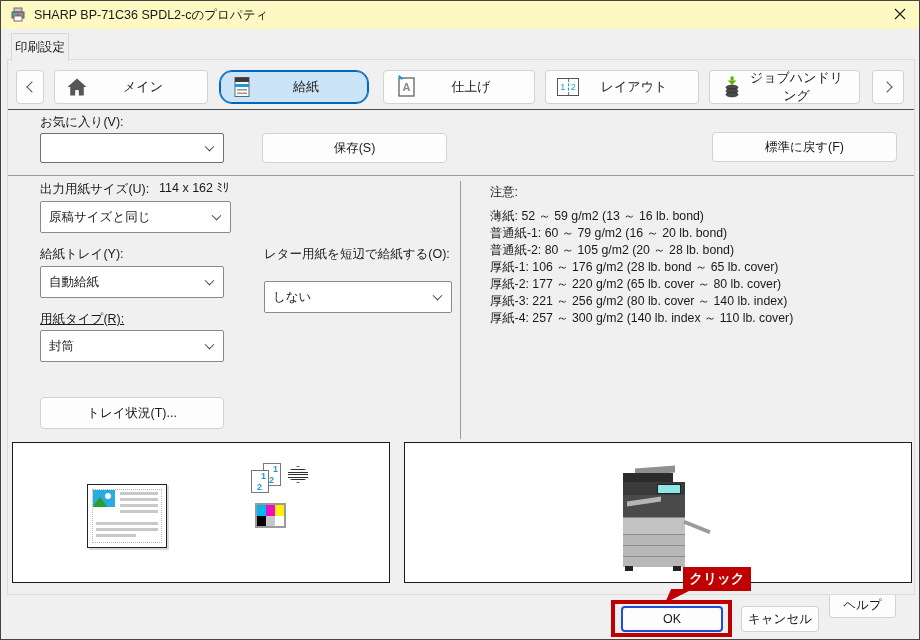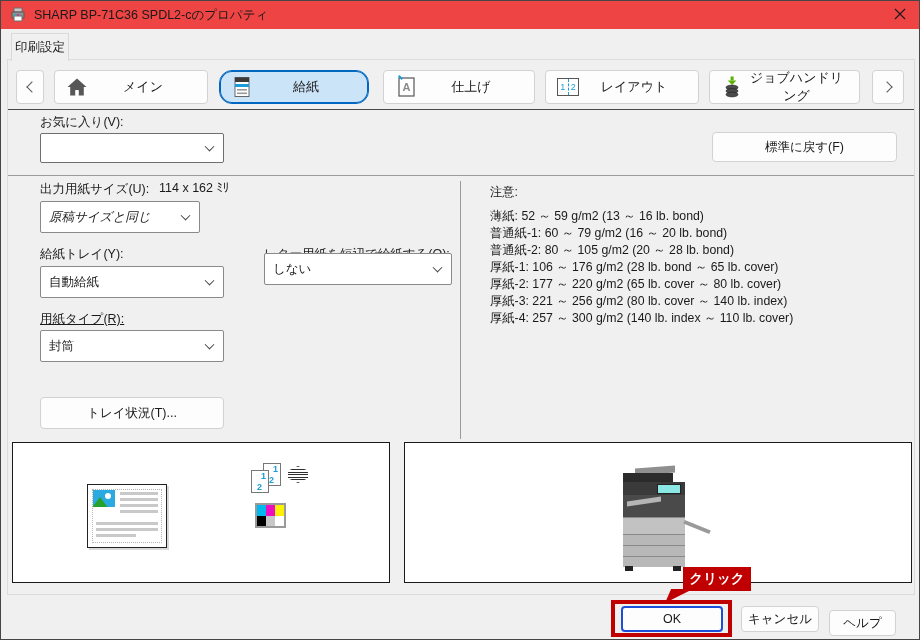--- a/index.html
+++ b/index.html
@@ -1,19 +1,19 @@
 <!DOCTYPE html>
 <html><head>
 <meta charset="utf-8">
 <style>
   html,body{margin:0;padding:0;background:#cfcfcf;font-family:"Liberation Sans","DejaVu Sans",sans-serif;}
   .dialog{position:relative;width:918px;height:638px;background:#f0f0f0;border:1px solid #454545;overflow:hidden;
           font-size:12.5px;color:#1a1a1a;}
   
-  .titlebar{position:absolute;left:0;top:0;width:100%;height:28px;background:#ef4444;display:flex;align-items:center;}
+  .titlebar{position:absolute;left:0;top:0;width:100%;height:28px;background:#fef9c3;display:flex;align-items:center;}
   .titlebar .app-icon{margin-left:9px;width:16px;height:16px;flex:0 0 auto;}
   .titlebar .title{margin-left:8px;font-size:12.5px;}
   .close-btn{position:absolute;right:0;top:0;width:38px;height:28px;border:none;background:transparent;cursor:pointer;
              display:flex;align-items:center;justify-content:center;}
   
   .sheet-tab{position:absolute;left:10px;top:32px;width:56px;height:27px;background:#f0f0f0;
              border:1px solid #d9d9d9;border-bottom:none;z-index:3;display:flex;align-items:center;justify-content:center;}
   .page{position:absolute;left:6px;top:58px;width:906px;height:534px;border:1px solid #dcdcdc;background:#f0f0f0;z-index:1;}
   
   .tbtn{position:absolute;top:10px;height:34px;background:#fdfdfd;border:1px solid #d2d2d2;border-radius:4px;
@@ -172,41 +172,44 @@
     <button class="navbtn" style="left:864px;width:32px;">
       <span class="chev right"></span>
     </button>
 
     <div class="hr1"></div>
 
     <span class="lbl" style="left:32px;top:54px;">お気に入り(V):</span>
     <div class="combo focus-sel" style="left:32px;top:73px;width:184px;height:30px;border-color:#6f6f6f;">
       <span class="arr chev down"></span>
     </div>
+    <button class="btn" style="left:254px;top:73px;width:185px;height:30px;">
+      <span>保存(S)</span>
+    </button>
     <button class="btn" style="left:704px;top:72px;width:185px;height:30px;">
       <span>標準に戻す(F)</span>
     </button>
 
     <div class="hr2"></div>
 
     <span class="lbl" style="left:32px;top:121px;">出力用紙サイズ(U):</span>
     <span class="lbl" style="left:115px;top:121px;width:106px;text-align:right;">114 x 162 ﾐﾘ</span>
-    <div class="combo" style="left:32px;top:141px;width:160px;height:32px;font-style:italic;">
+    <div class="combo" style="left:32px;top:141px;width:191px;height:32px;">
       <span class="combo-text">原稿サイズと同じ</span>
       <span class="arr chev down"></span>
     </div>
 
     <span class="lbl" style="left:32px;top:186px;">給紙トレイ(Y):</span>
     <div class="combo" style="left:32px;top:206px;width:184px;height:32px;">
       <span class="combo-text">自動給紙</span>
       <span class="arr chev down"></span>
     </div>
 
     <span class="lbl" style="left:256px;top:186px;">レター用紙を短辺で給紙する(O):</span>
-    <div class="combo" style="left:256px;top:193px;width:188px;height:32px;">
+    <div class="combo" style="left:256px;top:221px;width:188px;height:32px;">
       <span class="combo-text">しない</span>
       <span class="arr chev down"></span>
     </div>
 
     <span class="lbl" style="left:32px;top:251px;text-decoration:underline;">用紙タイプ(R):</span>
     <div class="combo" style="left:32px;top:270px;width:184px;height:32px;">
       <span class="combo-text">封筒</span>
       <span class="arr chev down"></span>
     </div>
 
@@ -287,17 +290,17 @@
   </div>
   <div class="callout-ptr"></div>
   <div class="red-rect"></div>
 
   <button class="btn default" style="left:620px;top:605px;width:102px;height:26px;">
     <span>OK</span>
   </button>
   <button class="btn" style="left:740px;top:605px;width:78px;height:26px;">
     <span>キャンセル</span>
   </button>
-  <button class="btn" style="left:828px;top:609px;width:67px;height:26px;">
+  <button class="btn" style="left:828px;top:591px;width:67px;height:26px;">
     <span>ヘルプ</span>
   </button>
 
 </div>
 
 </body></html>

